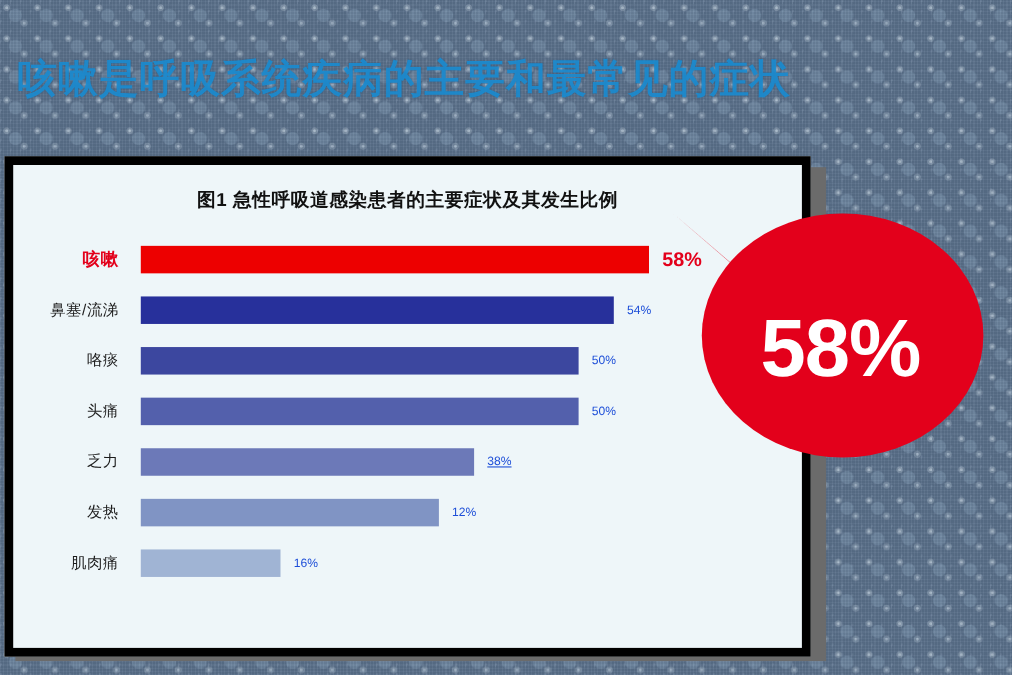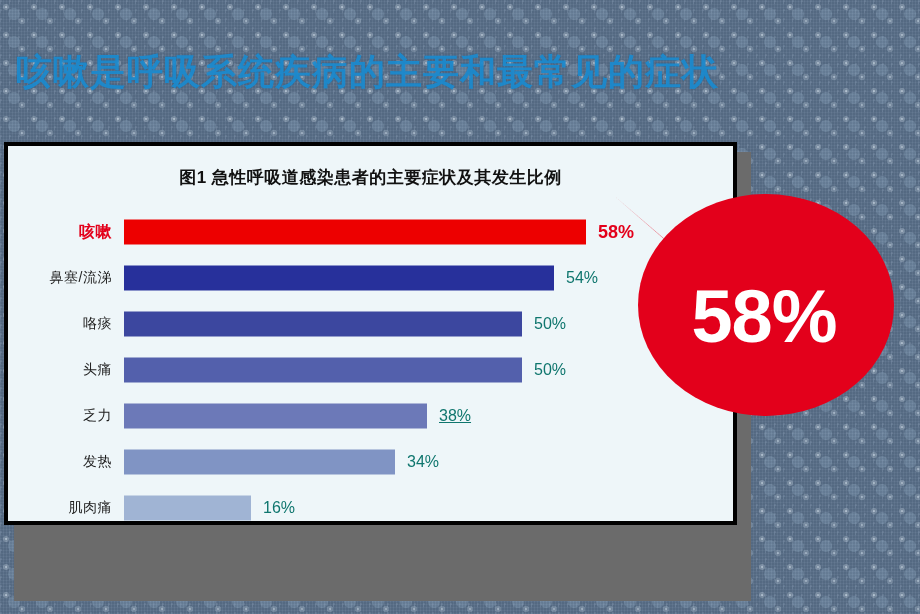--- a/index.html
+++ b/index.html
@@ -69,23 +69,23 @@
     width: 737px;
     height: 449px;
     background: #6b6b6b;
     z-index: 1;
   }
   #chart-panel {
     position: absolute;
     left: 4px;
     top: 142px;
     width: 733px;
-    height: 383px;
+    height: 455px;
     background: #eef6f9;
-    border: 4px solid #000000;
+    border: 8px solid #000000;
     box-sizing: border-box;
     z-index: 2;
   }
 
   #chart-title {
     position: absolute;
     left: 0;
     top: 20px;
     width: 100%;
     text-align: center;
@@ -130,22 +130,22 @@
     height: 25px;
   }
   .bar-fill {
     height: 25px;
     width: 0;
   }
   .bar-value {
     position: absolute;
     top: 50%;
     transform: translateY(-50%);
-    font-size: 16px;
-    color: #0f766e;
+    font-size: 11px;
+    color: #1d4ed8;
     white-space: nowrap;
   }
   .bar-row.highlight .bar-value {
     font-weight: bold;
     color: #e3001b;
     font-size: 18px;
   }
 
   
   #callout {
@@ -224,21 +224,21 @@
           <div class="bar-track">
             <div class="bar-fill" style="width: 303px; background: rgb(108, 121, 184);"></div>
           </div>
           <div class="bar-value" style="left: 431px; text-decoration: underline;">38%</div>
         </div>
         <div class="bar-row">
           <div class="bar-label">发热</div>
           <div class="bar-track">
             <div class="bar-fill" style="width: 271px; background: rgb(128, 148, 196);"></div>
           </div>
-          <div class="bar-value" style="left: 399px;">34%</div>
+          <div class="bar-value" style="left: 399px;">12%</div>
         </div>
         <div class="bar-row">
           <div class="bar-label">肌肉痛</div>
           <div class="bar-track">
             <div class="bar-fill" style="width: 127px; background: rgb(160, 180, 212);"></div>
           </div>
           <div class="bar-value" style="left: 255px;">16%</div>
         </div>
       </div>
 

